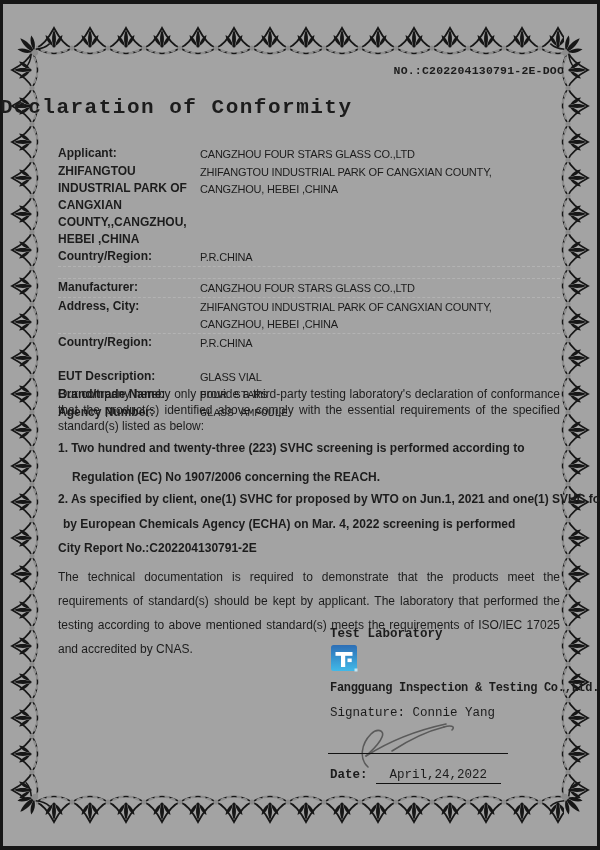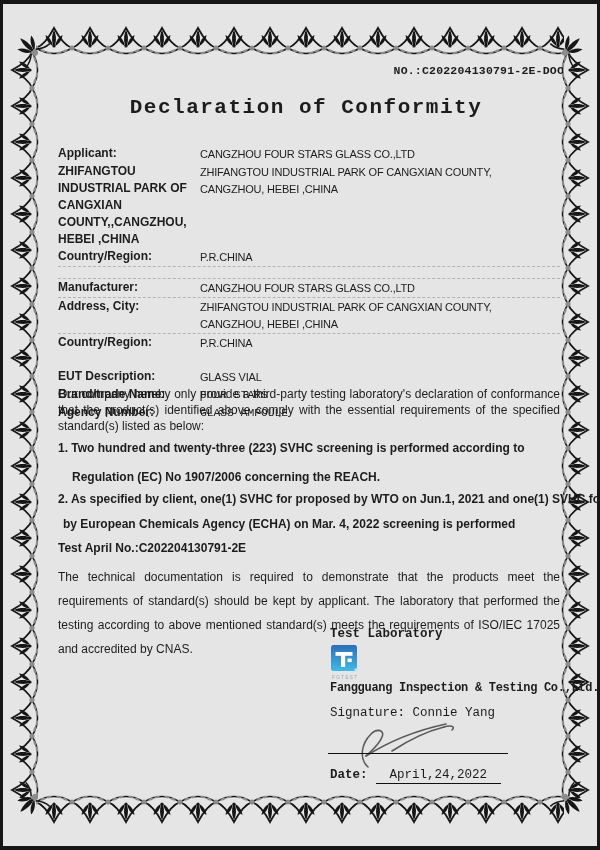--- a/index.html
+++ b/index.html
@@ -1,29 +1,29 @@
 <!DOCTYPE html>
 <html><head>
 <meta charset="utf-8">
 <style>
   html,body{margin:0;padding:0;background:#fff;}
-  .page{position:relative;width:600px;height:850px;background:#e5e5e5;overflow:hidden;
+  .page{position:relative;width:600px;height:850px;background:#a3a3a3;overflow:hidden;
         font-family:"Liberation Sans",sans-serif;color:#1c1c1c;}
   .outer-frame{position:absolute;inset:0;border-style:solid;border-color:#161616;
         border-width:4px 3px 4px 3px;pointer-events:none;}
   .lace{position:absolute;}
   .b-top{left:36px;top:24px;width:528px;height:32px;}
   .b-bottom{left:36px;top:794px;width:528px;height:32px;}
   .b-left{left:8px;top:52px;width:32px;height:746px;}
   .b-right{left:560px;top:52px;width:32px;height:746px;}
   .corner{position:absolute;width:48px;height:48px;}
   .mono{font-family:"Liberation Mono","DejaVu Sans Mono",monospace;}
   .doc-no{position:absolute;top:64px;right:36px;font-size:11.5px;font-weight:bold;letter-spacing:0.2px;}
-  .title{position:absolute;top:96px;left:0;right:0;text-align:center;font-size:21px;
-         font-weight:bold;letter-spacing:1.5px;padding-left:12px;}
+  .title{position:absolute;top:96px;left:0;right:0;text-align:left;font-size:21px;
+         font-weight:bold;letter-spacing:1.5px;}
   .info{position:absolute;top:145px;left:58px;right:40px;}
   .irow{display:flex;line-height:17px;}
   .ilabel{width:142px;flex:none;font-weight:bold;font-size:12px;}
   .ival{font-size:11px;letter-spacing:-0.2px;padding-top:1px;}
   .imono{font-family:"Liberation Mono","DejaVu Sans Mono",monospace;font-size:11.3px;letter-spacing:0;}
   .dline{border-bottom:1px dashed #b3b3b3;height:0;}
   .sp11{height:11px;} .sp16{height:16px;}
   .para{position:absolute;left:58px;right:40px;font-size:12px;line-height:16px;text-align:justify;}
   .bline{position:absolute;left:58px;right:40px;font-size:12px;font-weight:bold;white-space:nowrap;}
   .lab-head{position:absolute;left:330px;top:627px;font-size:12.5px;font-weight:bold;}
@@ -169,21 +169,21 @@
       <div class="ilabel">Agency Number:</div>
       <div class="ival imono">GLASS AMPOULE</div>
     </div>
   </div>
 
   <div class="para" style="top:386px">Our company hereby only provide a third-party testing laboratory's declaration of conformance that the product(s) identified above comply with the essential requirements of the specified standard(s) listed as below:</div>
   <div class="bline" style="top:441px">1. Two hundred and twenty-three (223) SVHC screening is performed according to</div>
   <div class="bline" style="top:470px;left:72px">Regulation (EC) No 1907/2006 concerning the REACH.</div>
   <div class="bline" style="top:492px">2. As specified by client, one(1) SVHC for proposed by WTO on Jun.1, 2021 and one(1) SVHC for proposed</div>
   <div class="bline" style="top:517px;left:63px">by European Chemicals Agency (ECHA) on Mar. 4, 2022 screening is performed</div>
-  <div class="bline" style="top:541px">Test April No.:C202204130791-2E</div>
+  <div class="bline" style="top:541px">City Report No.:C202204130791-2E</div>
   <div class="para" style="top:565px;line-height:24px">The technical documentation is required to demonstrate that the products meet the requirements of standard(s) should be kept by applicant. The laboratory that performed the testing according to above mentioned standard(s) meets the requirements of ISO/IEC 17025 and accredited by CNAS.</div>
 
   <div class="lab-head mono">Test Laboratory</div>
   <svg class="logo" width="60" height="40">
     <rect x="1" y="1" width="26" height="26" rx="2.5" fill="url(#logo-grad)"></rect>
     <rect x="5.5" y="8" width="17" height="3.8" fill="#ffffff"></rect>
     <rect x="11" y="8" width="4.2" height="15" fill="#ffffff"></rect>
     <rect x="17.5" y="14.5" width="4.2" height="3.6" fill="#ffffff"></rect>
     <rect x="24.5" y="24.5" width="3" height="3" fill="#bfe6f5"></rect>
     <text x="2" y="35" font-size="4.6" letter-spacing="1.4" fill="#9aa6ad" font-family="Liberation Sans, sans-serif">FGTEST</text>

